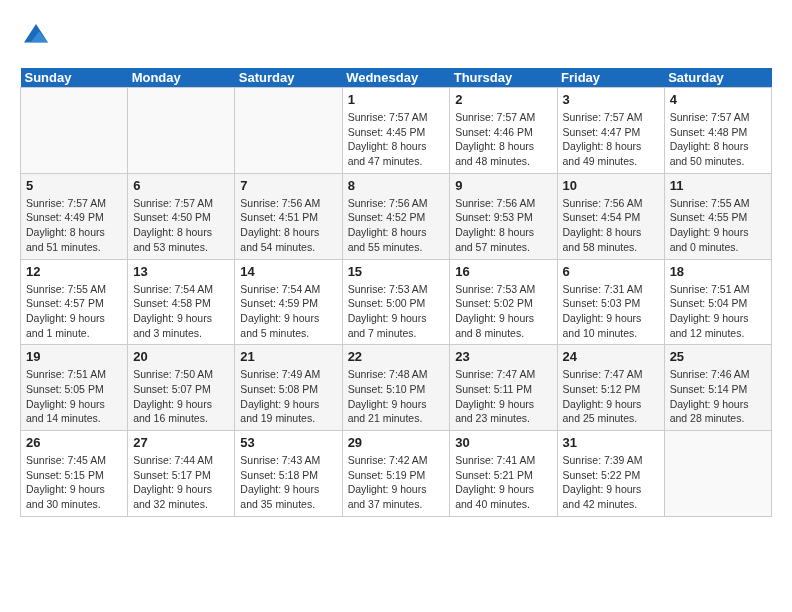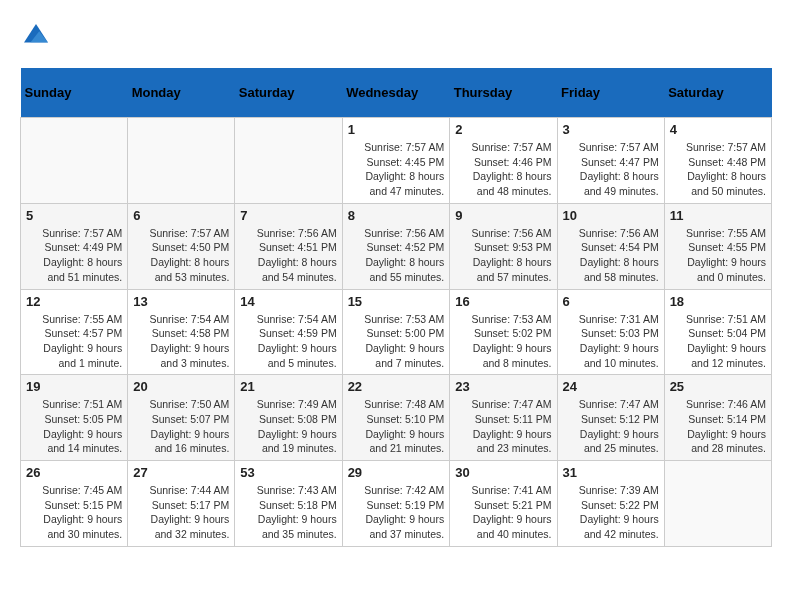--- a/index.html
+++ b/index.html
@@ -52,22 +52,22 @@
       font-size: 16px;
       color: #555;
     }
     .calendar {
       width: 100%;
       border-collapse: collapse;
       font-size: 11px;
     }
     .calendar th {
       background: #1a6bbd;
-      color: #000000;
-      padding: 17px 4px;
+      color: #ffffff;
+      padding: 2px 4px;
       text-align: left;
       font-size: 13px;
       font-weight: bold;
     }
     .calendar td {
       border: 1px solid #ccc;
       vertical-align: top;
       padding: 4px 5px;
       width: 108px;
       min-height: 80px;
@@ -79,21 +79,20 @@
     .day-number {
       font-size: 13px;
       font-weight: bold;
       color: #222;
       margin-bottom: 3px;
     }
     .day-info {
       font-size: 10.5px;
       color: #333;
       line-height: 1.4;
-      text-align: right;
     }
     .empty-cell {
       background: #f9f9f9 !important;
     }
   </style>
 </head>
 <body>
 
 <div class="header-area">
   <div class="logo">

